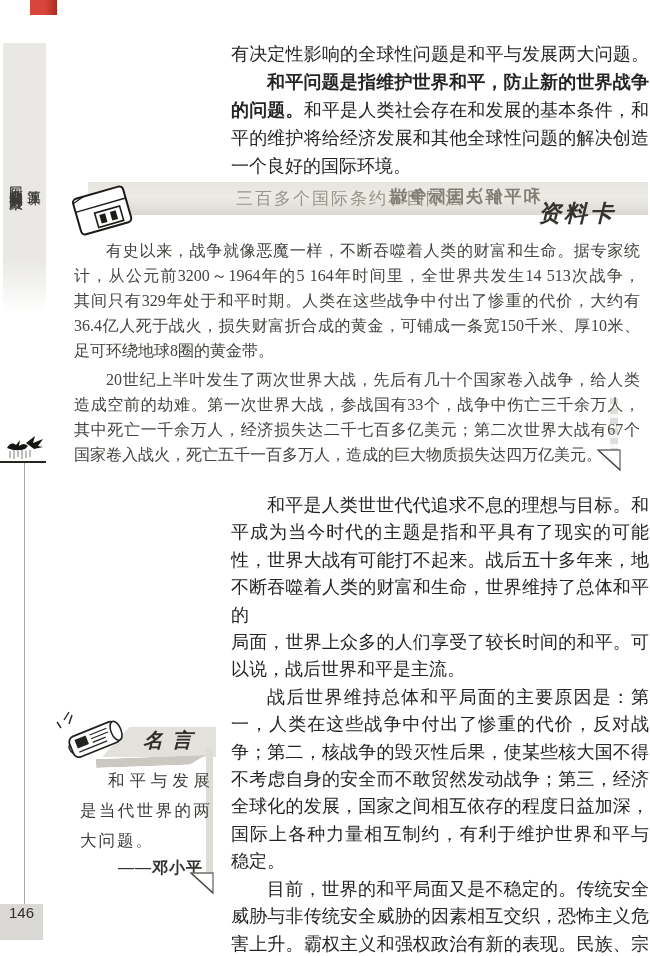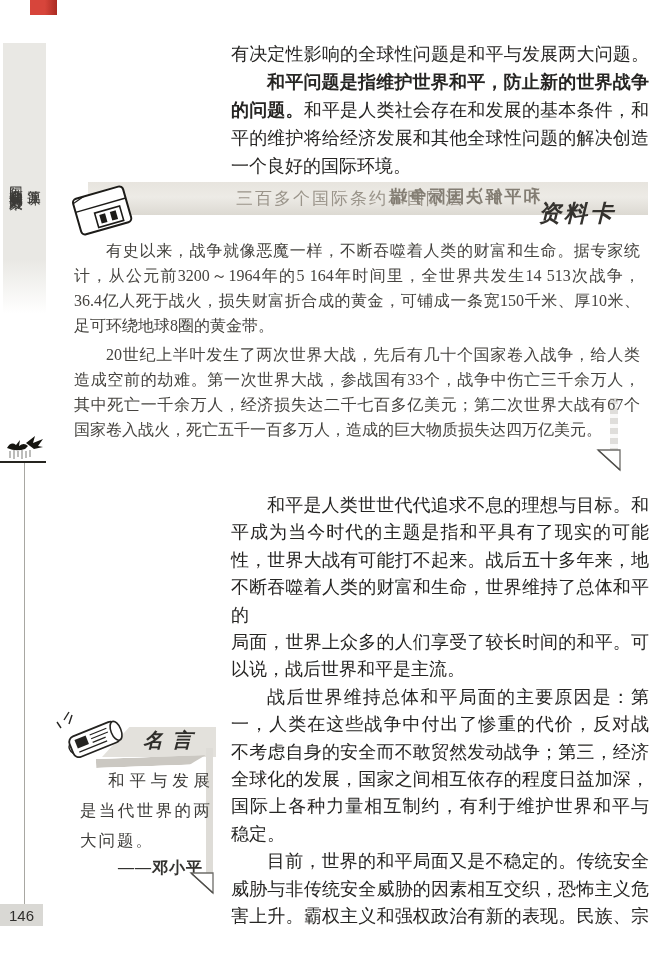--- a/index.html
+++ b/index.html
@@ -14,22 +14,22 @@
   .side-band{position:absolute; left:3px; top:43px; width:43px; height:270px;
     background:linear-gradient(to bottom,#e9e8e4 0%,#e9e8e4 80%,rgba(233,232,228,0) 100%);
     display:flex; justify-content:center;}
   .side-text{writing-mode:vertical-rl; text-orientation:upright;
     font-size:13.5px; letter-spacing:1px; color:#3c3b38; padding-top:7px;
     display:flex; flex-direction:column; align-items:center;}
   .side-text .gap{height:13px;}
   .birds{position:absolute; left:4px; top:433px;}
   .margin-hrule{position:absolute; left:0; top:461px; width:46px; height:2px; background:#25241f;}
   .margin-vrule{position:absolute; left:24px; top:463px; width:1px; height:441px; background:#a8a7a2;}
-  .pagenum-box{position:absolute; left:0; top:904px; width:43px; height:22px;
-    background:#d9d8d4; display:flex; align-items:center; justify-content:center;}
+  .pagenum-box{position:absolute; left:0; top:904px; width:43px; height:36px;
+    background:#d9d8d4; display:flex; align-items:flex-start; justify-content:center;}
   .pagenum-box span{font-size:15px; color:#302f2d; font-family:"Liberation Sans","DejaVu Sans",sans-serif;}
   
   .tblock{position:absolute; color:#262523;}
   .tline{text-align:justify; text-align-last:justify; white-space:nowrap0;}
   .tline.ind{text-indent:2em;}
   .tline.last{text-align-last:left;}
   .b1{left:231px; top:40px; width:418px; font-size:18px; line-height:28px;}
   .b2{left:231px; top:492px; width:418px; font-size:18px; line-height:27.4px;}
   
   .card-head{position:absolute; left:88px; top:182px; width:560px; height:33px;
@@ -116,20 +116,21 @@
       <rect x="30" y="28" width="26" height="15" fill="#ffffff" stroke="#1c1b18" stroke-width="1.6"></rect>
       <rect x="34" y="31" width="6" height="9" fill="#1c1b18"></rect>
       <rect x="45" y="31" width="6" height="9" fill="#1c1b18"></rect>
     </g>
   </svg>
 
   <div class="card-body">
     <div>
         <div class="tline ind"><span>有史以来，战争就像恶魔一样，不断吞噬着人类的财富和生命。据专家统</span></div>
         <div class="tline"><span>计，从公元前3200～1964年的5 164年时间里，全世界共发生14 513次战争，</span></div>
+        <div class="tline"><span>其间只有329年处于和平时期。人类在这些战争中付出了惨重的代价，大约有</span></div>
         <div class="tline"><span>36.4亿人死于战火，损失财富折合成的黄金，可铺成一条宽150千米、厚10米、</span></div>
         <div class="tline last"><span>足可环绕地球8圈的黄金带。</span></div>
       </div>
     <div class="p2">
         <div class="tline ind"><span>20世纪上半叶发生了两次世界大战，先后有几十个国家卷入战争，给人类</span></div>
         <div class="tline"><span>造成空前的劫难。第一次世界大战，参战国有33个，战争中伤亡三千余万人，</span></div>
         <div class="tline"><span>其中死亡一千余万人，经济损失达二千七百多亿美元；第二次世界大战有67个</span></div>
         <div class="tline last"><span>国家卷入战火，死亡五千一百多万人，造成的巨大物质损失达四万亿美元。</span></div>
       </div>
   </div>
@@ -145,20 +146,21 @@
         <div class="tline ind"><span>和平是人类世世代代追求不息的理想与目标。和</span></div>
         <div class="tline"><span>平成为当今时代的主题是指和平具有了现实的可能</span></div>
         <div class="tline"><span>性，世界大战有可能打不起来。战后五十多年来，地</span></div>
         <div class="tline"><span>不断吞噬着人类的财富和生命，世界维持了总体和平的</span></div>
         <div class="tline"><span>局面，世界上众多的人们享受了较长时间的和平。可</span></div>
         <div class="tline last"><span>以说，战后世界和平是主流。</span></div>
       </div>
     <div>
         <div class="tline ind"><span>战后世界维持总体和平局面的主要原因是：第</span></div>
         <div class="tline"><span>一，人类在这些战争中付出了惨重的代价，反对战</span></div>
+        <div class="tline"><span>争；第二，核战争的毁灭性后果，使某些核大国不得</span></div>
         <div class="tline"><span>不考虑自身的安全而不敢贸然发动战争；第三，经济</span></div>
         <div class="tline"><span>全球化的发展，国家之间相互依存的程度日益加深，</span></div>
         <div class="tline"><span>国际上各种力量相互制约，有利于维护世界和平与</span></div>
         <div class="tline last"><span>稳定。</span></div>
       </div>
     <div>
         <div class="tline ind"><span>目前，世界的和平局面又是不稳定的。传统安全</span></div>
         <div class="tline"><span>威胁与非传统安全威胁的因素相互交织，恐怖主义危</span></div>
         <div class="tline"><span>害上升。霸权主义和强权政治有新的表现。民族、宗</span></div>
       </div>

